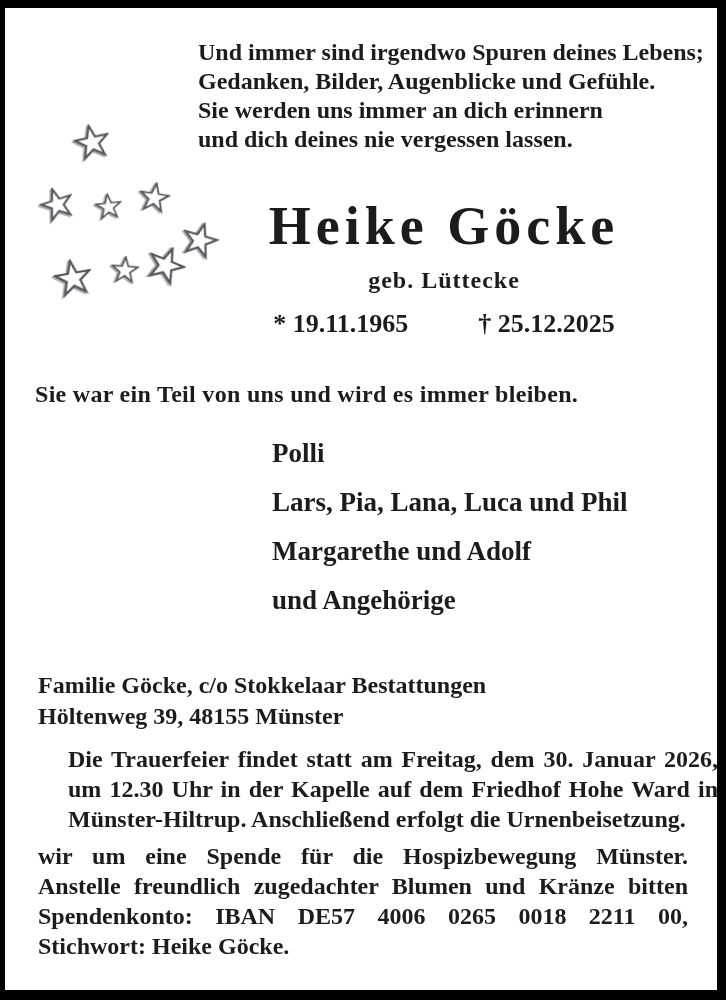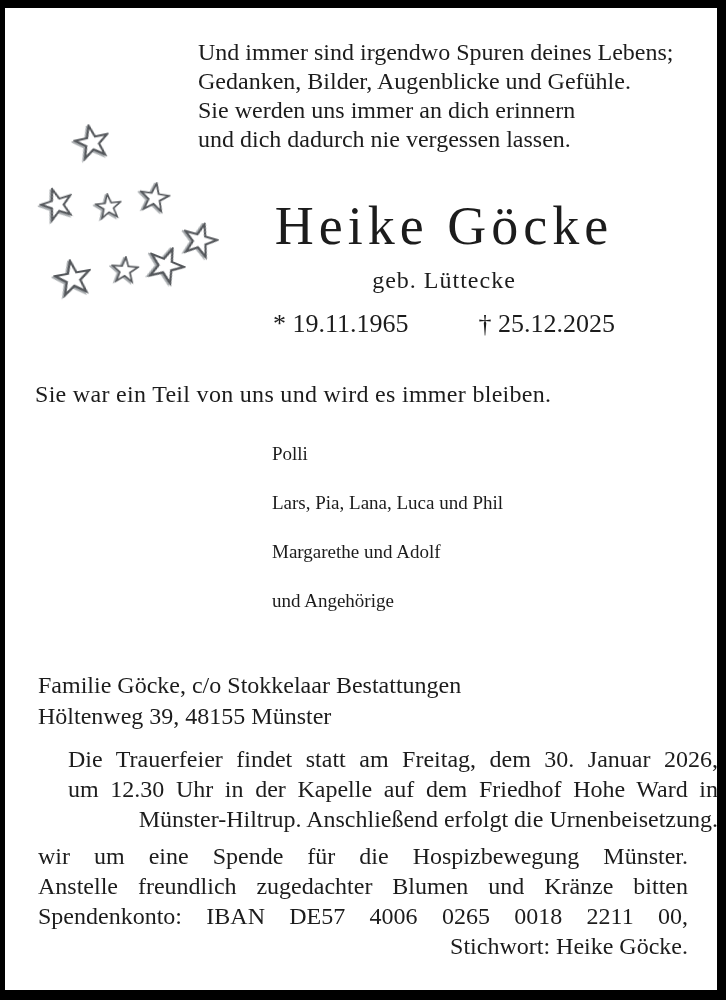--- a/index.html
+++ b/index.html
@@ -8,20 +8,21 @@
     width: 726px; height: 1000px;
     font-family: "Liberation Serif", "DejaVu Serif", serif;
     color: #1c1c1c;
     position: relative;
     overflow: hidden;
   }
   .frame {
     position: absolute; left: 0; top: 0;
     width: 660px; height: 1000px;
     background: #000000;
+    font-weight: bold;
   }
   .page {
     position: absolute;
     left: 5px; top: 8px;
     width: 712px; height: 982px;
     background: #ffffff;
   }
   
   .star {
     position: absolute;
@@ -60,34 +61,34 @@
     display: flex; justify-content: center; column-gap: 70px;
     font-size: 26px; line-height: 28px;
   }
   .tribute {
     position: absolute; left: 30px; top: 371px;
     font-size: 24px; line-height: 30px; white-space: nowrap;
     letter-spacing: 0.3px;
   }
   .mourners {
     position: absolute; left: 267px; top: 421px;
-    font-size: 19px; line-height: 49px; white-space: nowrap;
+    font-size: 27px; line-height: 49px; white-space: nowrap;
   }
   .contact {
     position: absolute; left: 33px; top: 654px;
     font-size: 24px; line-height: 31px; white-space: nowrap; margin-top: 8px;
   }
   .para {
     position: absolute; left: 33px; width: 650px;
     font-size: 24px; line-height: 30px;
   }
   .para-service  { top: 736px; margin-left: 30px; }
   .para-donation { top: 833px; }
   .jline { text-align: justify; text-align-last: justify; text-justify: inter-word; }
-  .jline-last { text-align: right; }
+  .jline-last { text-align: left; }
 </style>
 </head>
 <body>
 
 <div class="frame">
   <div class="page">
 
     <svg width="0" height="0" style="position:absolute">
       <defs>
         <path id="starPath" d="M50,4 L61.2,36.6 L95.7,37.2 L68.1,57.9 L78.2,90.8 L50,71 L21.8,90.8 L31.9,57.9 L4.3,37.2 L38.8,36.6 Z"></path>
@@ -131,21 +132,21 @@
     <span class="star s8">
         <svg viewBox="0 0 100 100">
           <use href="#starPath" fill="#ffffff" stroke="#54575b" stroke-width="6"></use>
         </svg>
       </span>
 
     <div class="verse">
       <div>Und immer sind irgendwo Spuren deines Lebens;</div>
       <div>Gedanken, Bilder, Augenblicke und Gefühle.</div>
       <div>Sie werden uns immer an dich erinnern</div>
-      <div>und dich dadurch nie vergessen lassen.</div>
+      <div>und dich deines nie vergessen lassen.</div>
     </div>
 
     <div class="header-col">
       <div class="deceased-name">Heike Göcke</div>
       <div class="maiden-name">geb. Lüttecke</div>
       <div class="dates-row">
         <span>* 19.11.1965</span>
         <span>† 25.12.2025</span>
       </div>
     </div>

